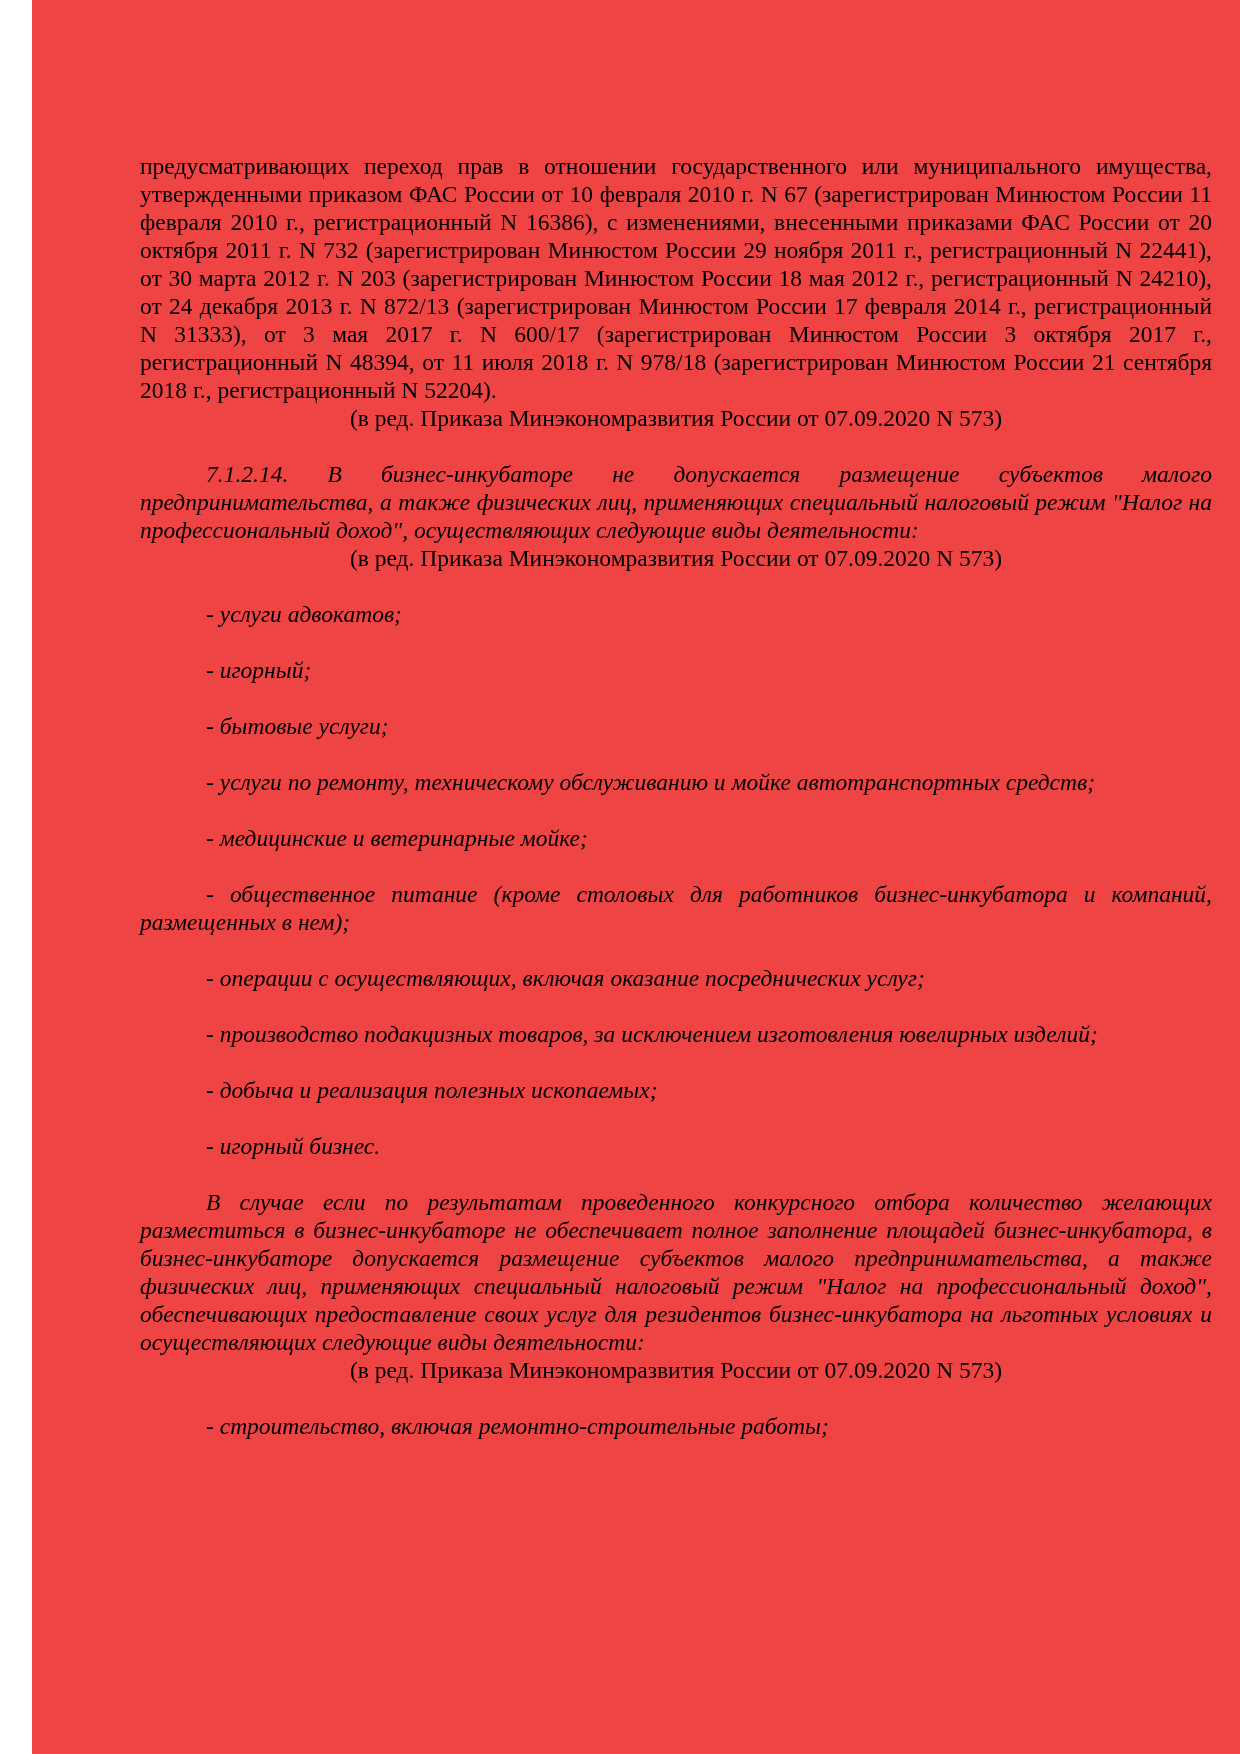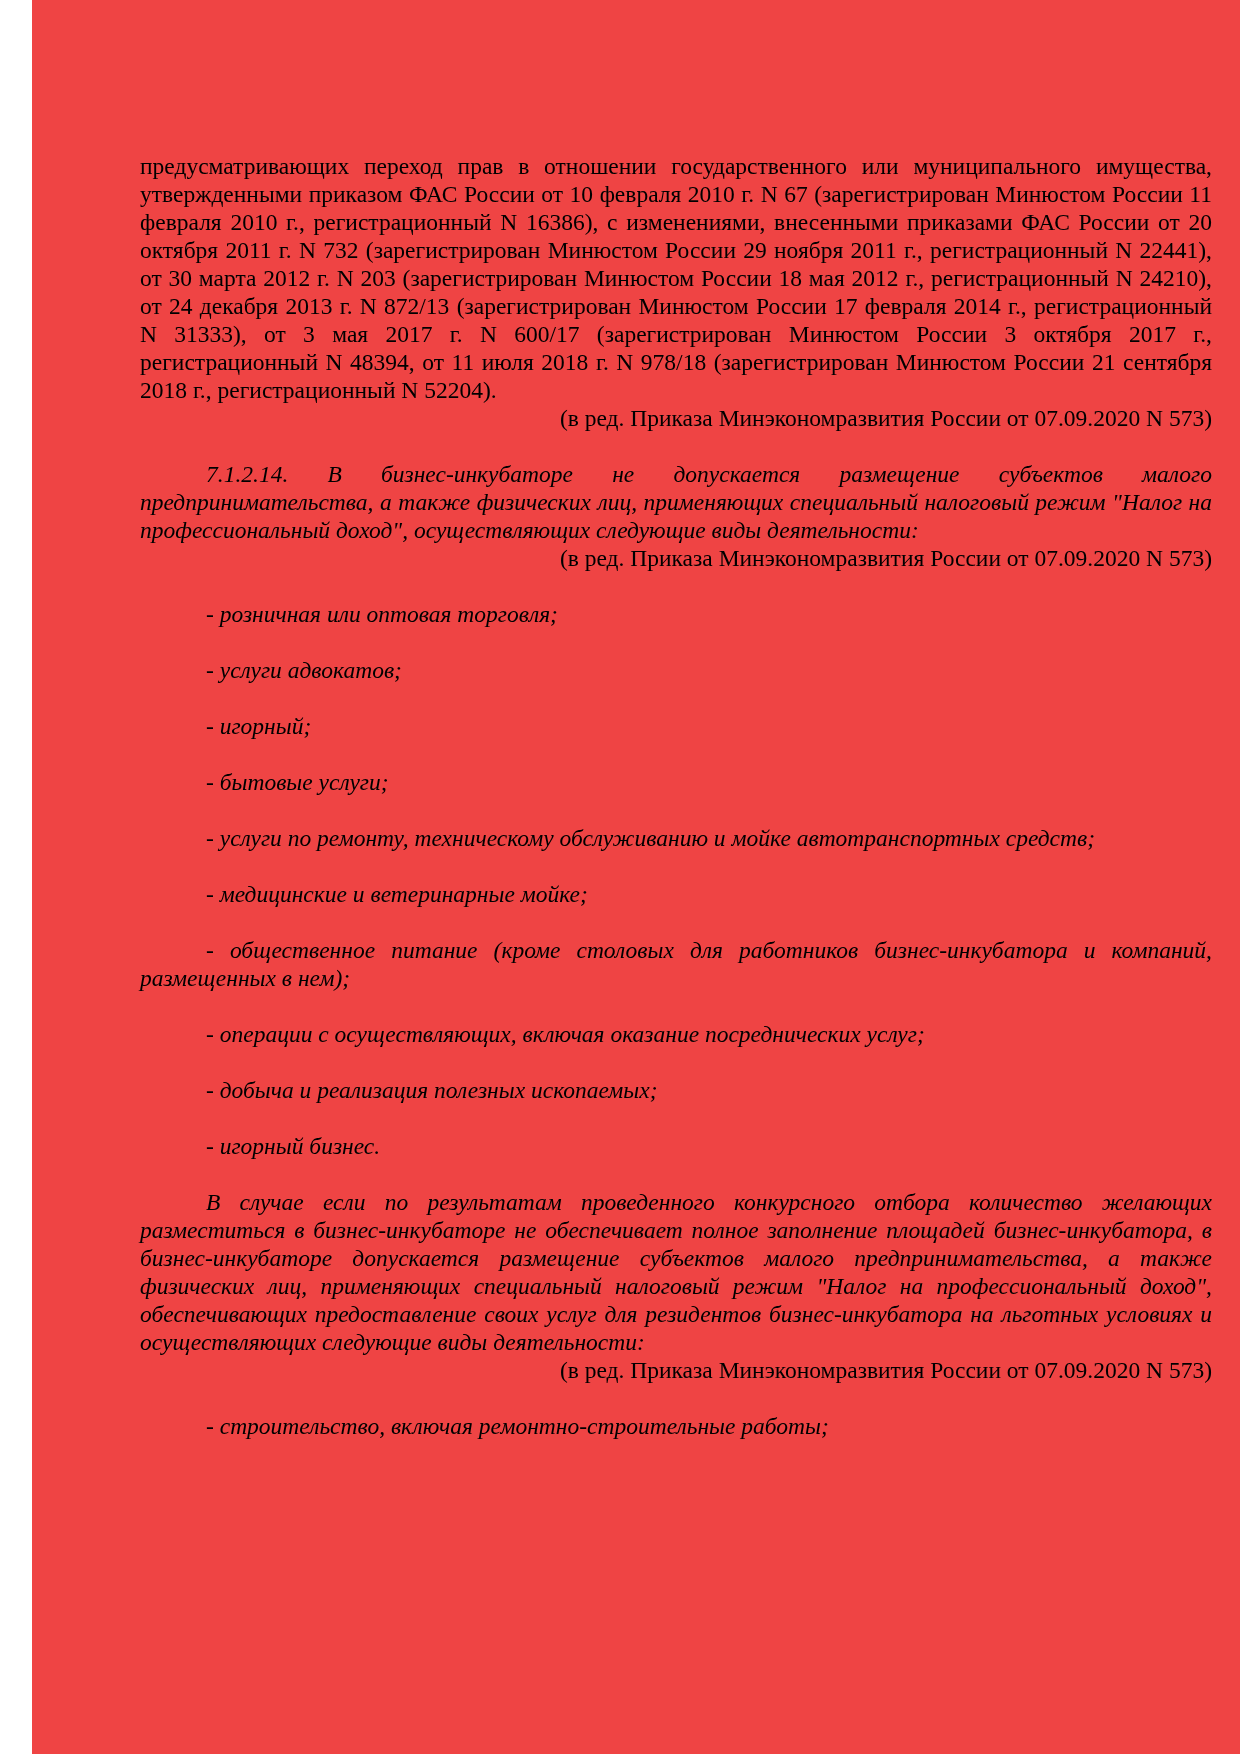--- a/index.html
+++ b/index.html
@@ -31,54 +31,54 @@
   }
   .indent {
     text-indent: 66px;
     font-style: italic;
   }
   .gap {
     margin-top: 28px;
   }
   .ednote {
     margin: 0;
-    text-align: right;
+    text-align: center;
   }
 </style>
 </head>
 <body>
 
 <div class="page">
   <div class="content">
 
     <p class="para">предусматривающих переход прав в отношении государственного или муниципального имущества, утвержденными приказом ФАС России от 10 февраля 2010 г. N 67 (зарегистрирован Минюстом России 11 февраля 2010 г., регистрационный N 16386), с изменениями, внесенными приказами ФАС России от 20 октября 2011 г. N 732 (зарегистрирован Минюстом России 29 ноября 2011 г., регистрационный N 22441), от 30 марта 2012 г. N 203 (зарегистрирован Минюстом России 18 мая 2012 г., регистрационный N 24210), от 24 декабря 2013 г. N 872/13 (зарегистрирован Минюстом России 17 февраля 2014 г., регистрационный N 31333), от 3 мая 2017 г. N 600/17 (зарегистрирован Минюстом России 3 октября 2017 г., регистрационный N 48394, от 11 июля 2018 г. N 978/18 (зарегистрирован Минюстом России 21 сентября 2018 г., регистрационный N 52204).</p>
 
     <p class="ednote">(в ред. Приказа Минэкономразвития России от 07.09.2020 N 573)</p>
 
     <p class="para indent gap">7.1.2.14. В бизнес-инкубаторе не допускается размещение субъектов малого предпринимательства, а также физических лиц, применяющих специальный налоговый режим "Налог на профессиональный доход", осуществляющих следующие виды деятельности:</p>
 
     <p class="ednote">(в ред. Приказа Минэкономразвития России от 07.09.2020 N 573)</p>
 
-    <p class="para indent gap">- розничная или оптовая торговля;</p>
 
     <p class="para indent gap">- услуги адвокатов;</p>
 
 
     <p class="para indent gap">- игорный;</p>
 
     <p class="para indent gap">- бытовые услуги;</p>
 
     <p class="para indent gap">- услуги по ремонту, техническому обслуживанию и мойке автотранспортных средств;</p>
 
     <p class="para indent gap">- медицинские и ветеринарные мойке;</p>
 
     <p class="para indent gap">- общественное питание (кроме столовых для работников бизнес-инкубатора и компаний, размещенных в нем);</p>
 
     <p class="para indent gap">- операции с осуществляющих, включая оказание посреднических услуг;</p>
 
+    <p class="para indent gap">- производство подакцизных товаров, за исключением изготовления ювелирных изделий;</p>
 
     <p class="para indent gap">- добыча и реализация полезных ископаемых;</p>
 
     <p class="para indent gap">- игорный бизнес.</p>
 
     <p class="para indent gap">В случае если по результатам проведенного конкурсного отбора количество желающих разместиться в бизнес-инкубаторе не обеспечивает полное заполнение площадей бизнес-инкубатора, в бизнес-инкубаторе допускается размещение субъектов малого предпринимательства, а также физических лиц, применяющих специальный налоговый режим "Налог на профессиональный доход", обеспечивающих предоставление своих услуг для резидентов бизнес-инкубатора на льготных условиях и осуществляющих следующие виды деятельности:</p>
 
     <p class="ednote">(в ред. Приказа Минэкономразвития России от 07.09.2020 N 573)</p>
 
     <p class="para indent gap">- строительство, включая ремонтно-строительные работы;</p>

